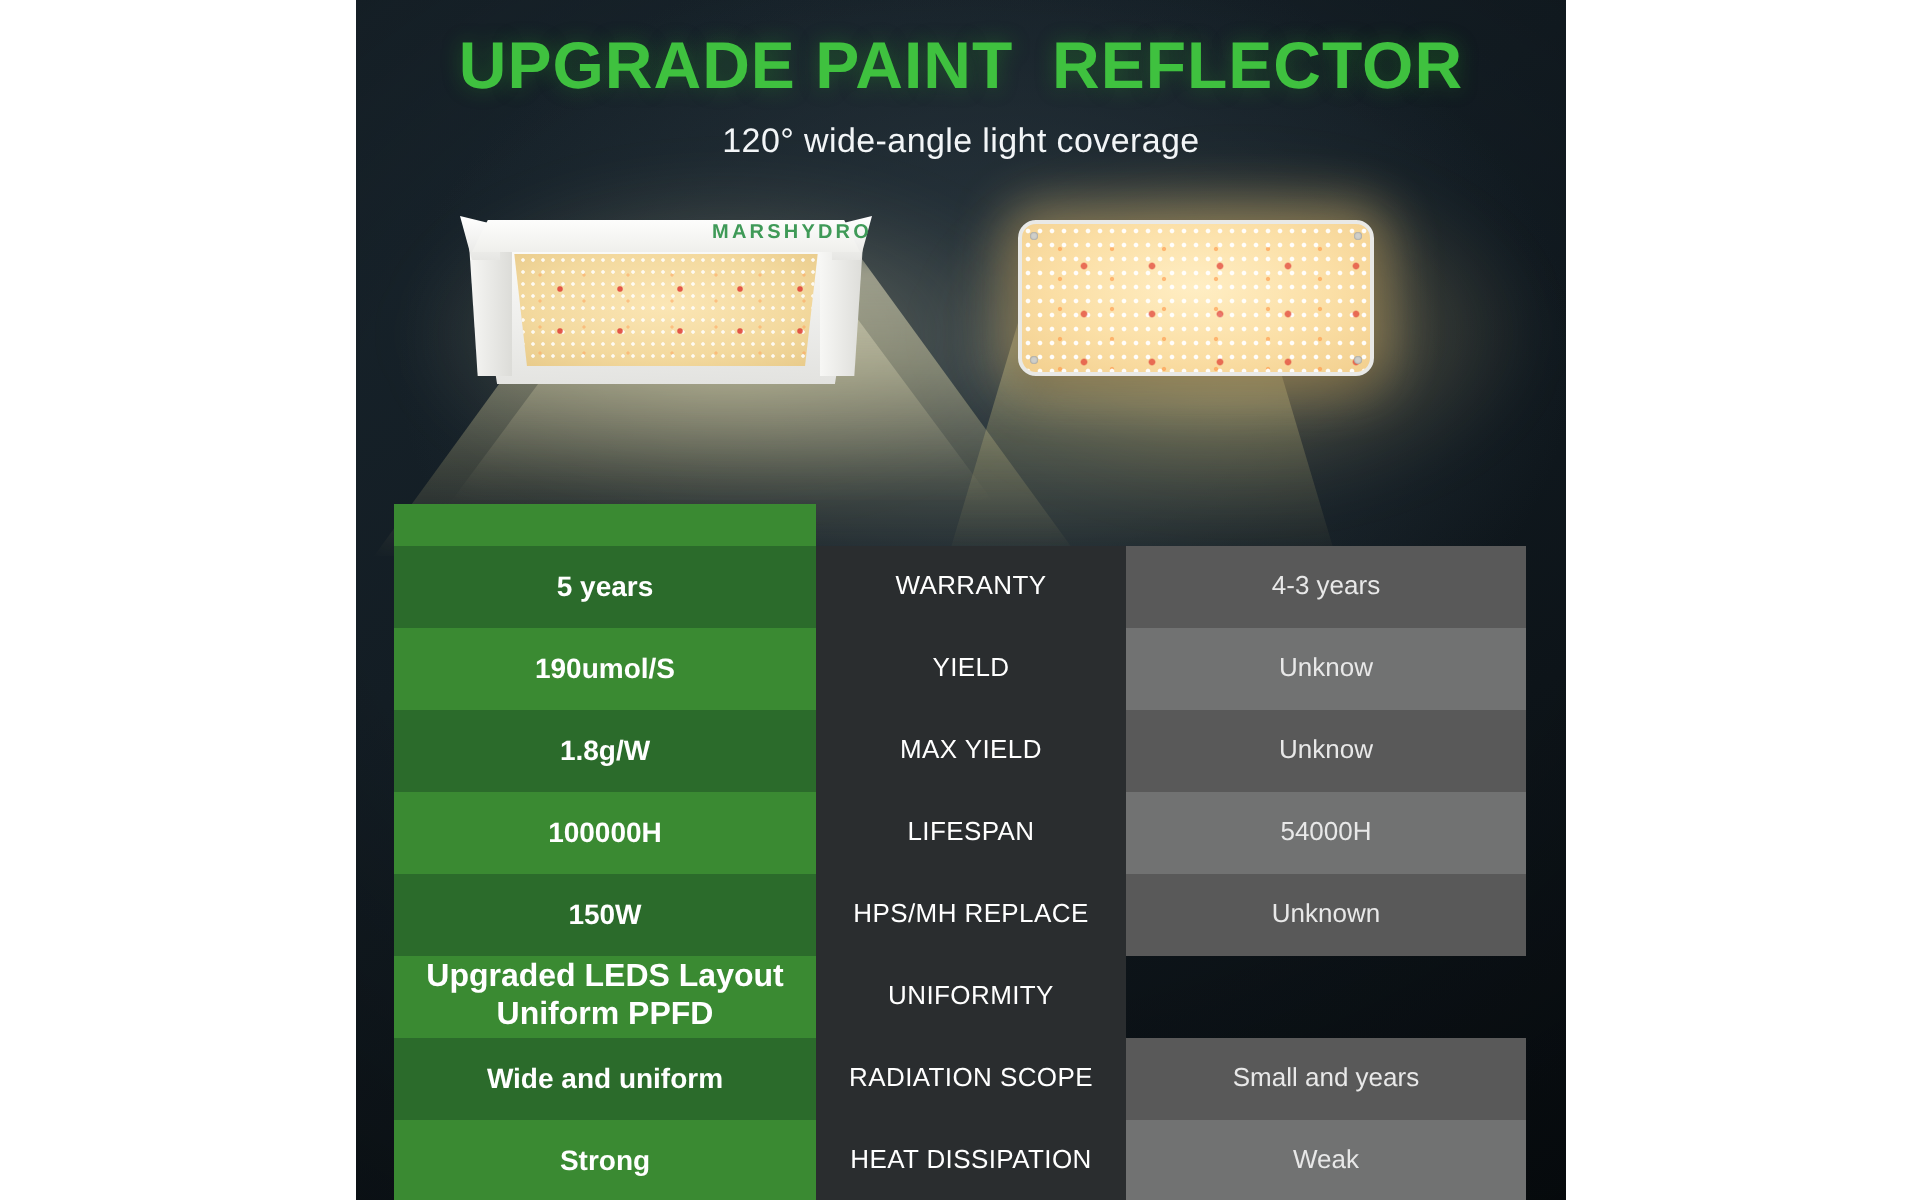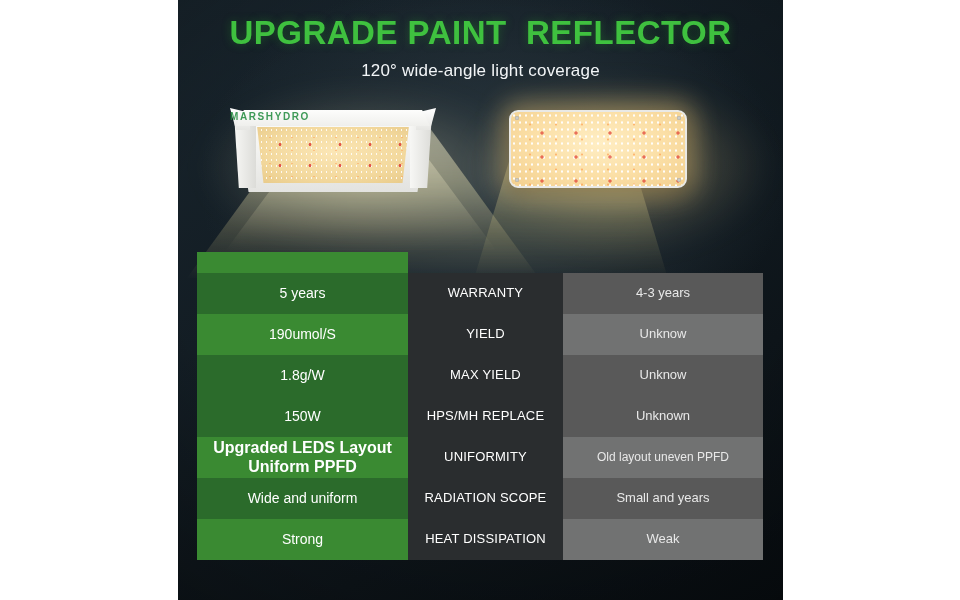--- a/index.html
+++ b/index.html
@@ -156,21 +156,21 @@
     width: 198px;
     height: 16px;
     background: linear-gradient(to bottom, #fdfdfc 0%, #efefec 100%);
     clip-path: polygon(5% 0%, 95% 0%, 99% 100%, 1% 100%);
   }
   .refl-brand {
     position: absolute;
     left: 0;
     top: 3px;
     width: 206px;
-    text-align: left;
+    text-align: right;
     font-size: 10px;
     font-weight: bold;
     letter-spacing: 1.6px;
     color: #1f8a3c;
     opacity: 0.85;
     z-index: 5;
   }
   .refl-inner {
     position: absolute;
     left: 24px;
@@ -283,21 +283,21 @@
   }
   .cell {
     display: flex;
     align-items: center;
     justify-content: center;
     text-align: center;
     color: #ffffff;
     line-height: 1.15;
     padding: 0 6px;
   }
-  .cell-ours  { width: 211px; font-size: 14px; font-weight: normal; }
+  .cell-ours  { width: 211px; font-size: 14px; font-weight: bold; }
   .cell-label { width: 155px; font-size: 13px; background: #2a2d2f; letter-spacing: 0.2px; }
   .cell-other { width: 200px; font-size: 13px; color: #e8e8e8; }
 
   .row.dark  .cell-ours  { background: #2b6b2b; }
   .row.light .cell-ours  { background: #3a8a32; }
   .row.dark  .cell-other { background: #595959; }
   .row.light .cell-other { background: #717272; }
 
   .cell-ours.small { font-size: 16px; font-weight: bold; }
   .cell-other.small { font-size: 12px; }
@@ -360,29 +360,33 @@
           <div class="row light">
             <div class="cell cell-ours">190umol/S</div>
             <div class="cell cell-label">YIELD</div>
             <div class="cell cell-other">Unknow</div>
           </div>
           <div class="row dark">
             <div class="cell cell-ours">1.8g/W</div>
             <div class="cell cell-label">MAX YIELD</div>
             <div class="cell cell-other">Unknow</div>
           </div>
+          <div class="row light">
+            <div class="cell cell-ours">100000H</div>
+            <div class="cell cell-label">LIFESPAN</div>
+            <div class="cell cell-other">54000H</div>
+          </div>
           <div class="row dark">
             <div class="cell cell-ours">150W</div>
             <div class="cell cell-label">HPS/MH REPLACE</div>
             <div class="cell cell-other">Unknown</div>
           </div>
           <div class="row light">
             <div class="cell cell-ours small">Upgraded LEDS Layout Uniform PPFD</div>
             <div class="cell cell-label">UNIFORMITY</div>
-            <div class="cell cell-other small">Old layout uneven PPFD</div>
           </div>
           <div class="row dark">
             <div class="cell cell-ours">Wide and uniform</div>
             <div class="cell cell-label">RADIATION SCOPE</div>
             <div class="cell cell-other">Small and years</div>
           </div>
           <div class="row light">
             <div class="cell cell-ours">Strong</div>
             <div class="cell cell-label">HEAT DISSIPATION</div>
             <div class="cell cell-other">Weak</div>

